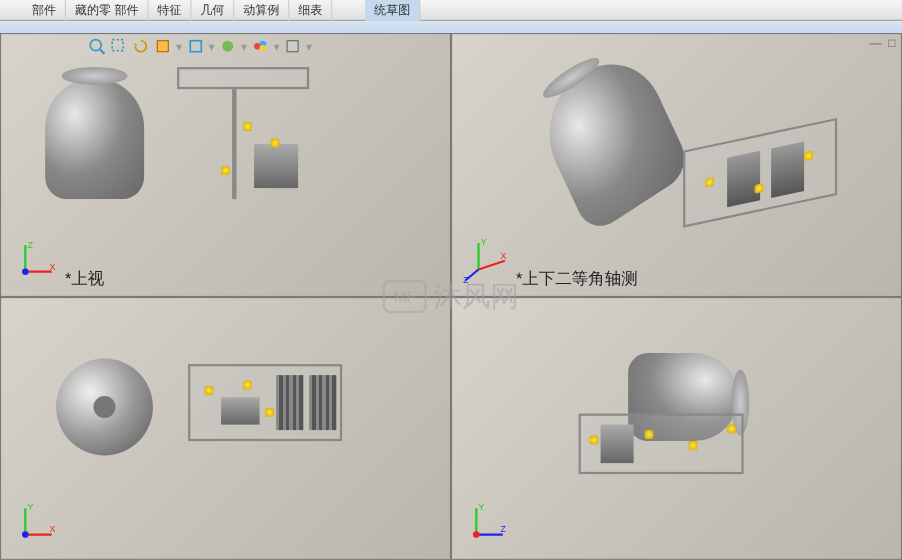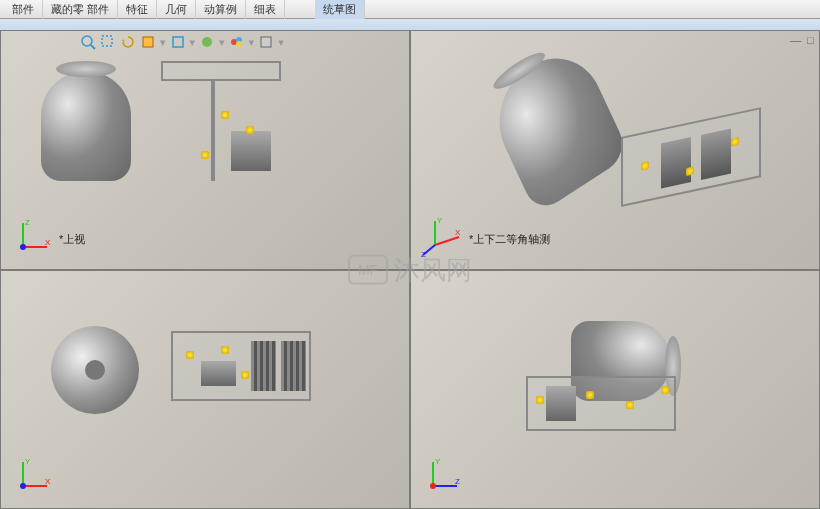--- a/index.html
+++ b/index.html
@@ -1,31 +1,31 @@
 <!DOCTYPE html>
 <html><head>
 <meta charset="utf-8">
 <style>
 * { margin: 0; padding: 0; box-sizing: border-box; }
 body { font-family: "Microsoft YaHei", Arial, sans-serif; font-size: 11px; background: #d4d0c8; width: 820px; height: 509px; overflow: hidden; }
-.menubar { height: 19px; background: linear-gradient(#f5f5f5, #e0e0e0); border-bottom: 1px solid #999; display: flex; align-items: center; padding-left: 4px; }
+.menubar { height: 19px; background: linear-gradient(#f5f5f5, #e0e0e0); border-bottom: 1px solid #999; display: flex; align-items: center; padding-left: 21px; }
 .menu-item { padding: 2px 8px; color: #333; cursor: pointer; border-right: 1px solid #ccc; }
 .menu-item.active { background: #c5d8ed; }
 .toolbar-row { height: 14px; background: linear-gradient(#d8e4f0, #c5d8ed); border-bottom: 1px solid #8ba5c0; display: flex; align-items: center; }
 .side-label { position: absolute; left: 0; top: 36px; writing-mode: vertical-rl; padding: 4px 2px; background: #e8e8e8; border: 1px solid #bbb; color: #444; }
 .icon-toolbar { position: absolute; left: 80px; top: 34px; display: flex; gap: 4px; align-items: center; z-index: 5; }
 .tb-icon { width: 16px; height: 16px; display: inline-block; }
 .viewport-container { position: absolute; top: 30px; bottom: 0; left: 0; right: 0; background: #c8c4bc; }
 .quad { position: absolute; background: linear-gradient(135deg, #d8d4cc 0%, #c8c4bc 50%, #bab6ae 100%); border: 1px solid #7a7a7a; overflow: hidden; }
 .q-tl { left: 0; top: 0; width: 50%; height: 50%; }
 .q-tr { right: 0; top: 0; width: 50%; height: 50%; }
 .q-bl { left: 0; bottom: 0; width: 50%; height: 50%; }
 .q-br { right: 0; bottom: 0; width: 50%; height: 50%; }
 .triad { position: absolute; left: 10px; bottom: 10px; width: 44px; height: 44px; }
-.view-label { position: absolute; left: 14px; bottom: 22px; font-size: 11px; color: #222; }
+.view-label { position: absolute; left: 14px; bottom: 6px; font-size: 15px; color: #222; }
 .win-ctrl { position: absolute; right: 6px; top: 4px; display: flex; gap: 6px; color: #666; z-index: 5; }
 .watermark { position: absolute; left: 50%; top: 50%; transform: translate(-50%, -50%); font-size: 26px; color: rgba(160,160,160,0.55); pointer-events: none; display: flex; align-items: center; gap: 6px; z-index: 4; }
 .wm-logo { width: 40px; height: 30px; border: 2px solid rgba(160,160,160,0.5); border-radius: 6px; display: flex; align-items: center; justify-content: center; font-size: 14px; font-weight: normal; }
 .model { position: absolute; }
 .tank { width: 90px; height: 110px; background: radial-gradient(ellipse at 30% 30%, #e8e8e8, #888, #666); border-radius: 45px 45px 20px 20px; position: relative; }
 .tank::before { content: ""; position: absolute; top: -10px; left: 15px; width: 60px; height: 16px; background: radial-gradient(#ccc, #888); border-radius: 50%; }
 .tank-disk { width: 88px; height: 88px; background: radial-gradient(circle at 35% 35%, #f0f0f0, #999, #555); border-radius: 50%; position: relative; }
 .tank-disk::after { content: ""; position: absolute; top: 50%; left: 50%; width: 20px; height: 20px; background: #777; border-radius: 50%; transform: translate(-50%, -50%); }
 .assembly { width: 150px; height: 100px; position: relative; }
 .frame { position: absolute; border: 2px solid #888; background: rgba(200,200,200,0.2); }

